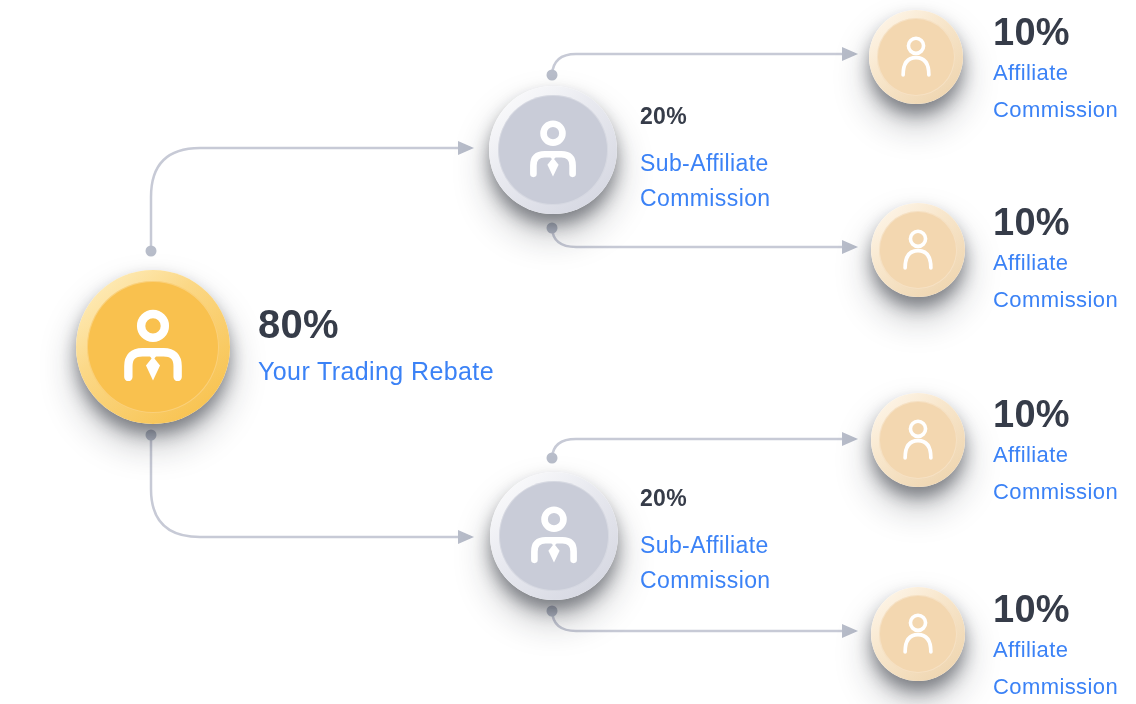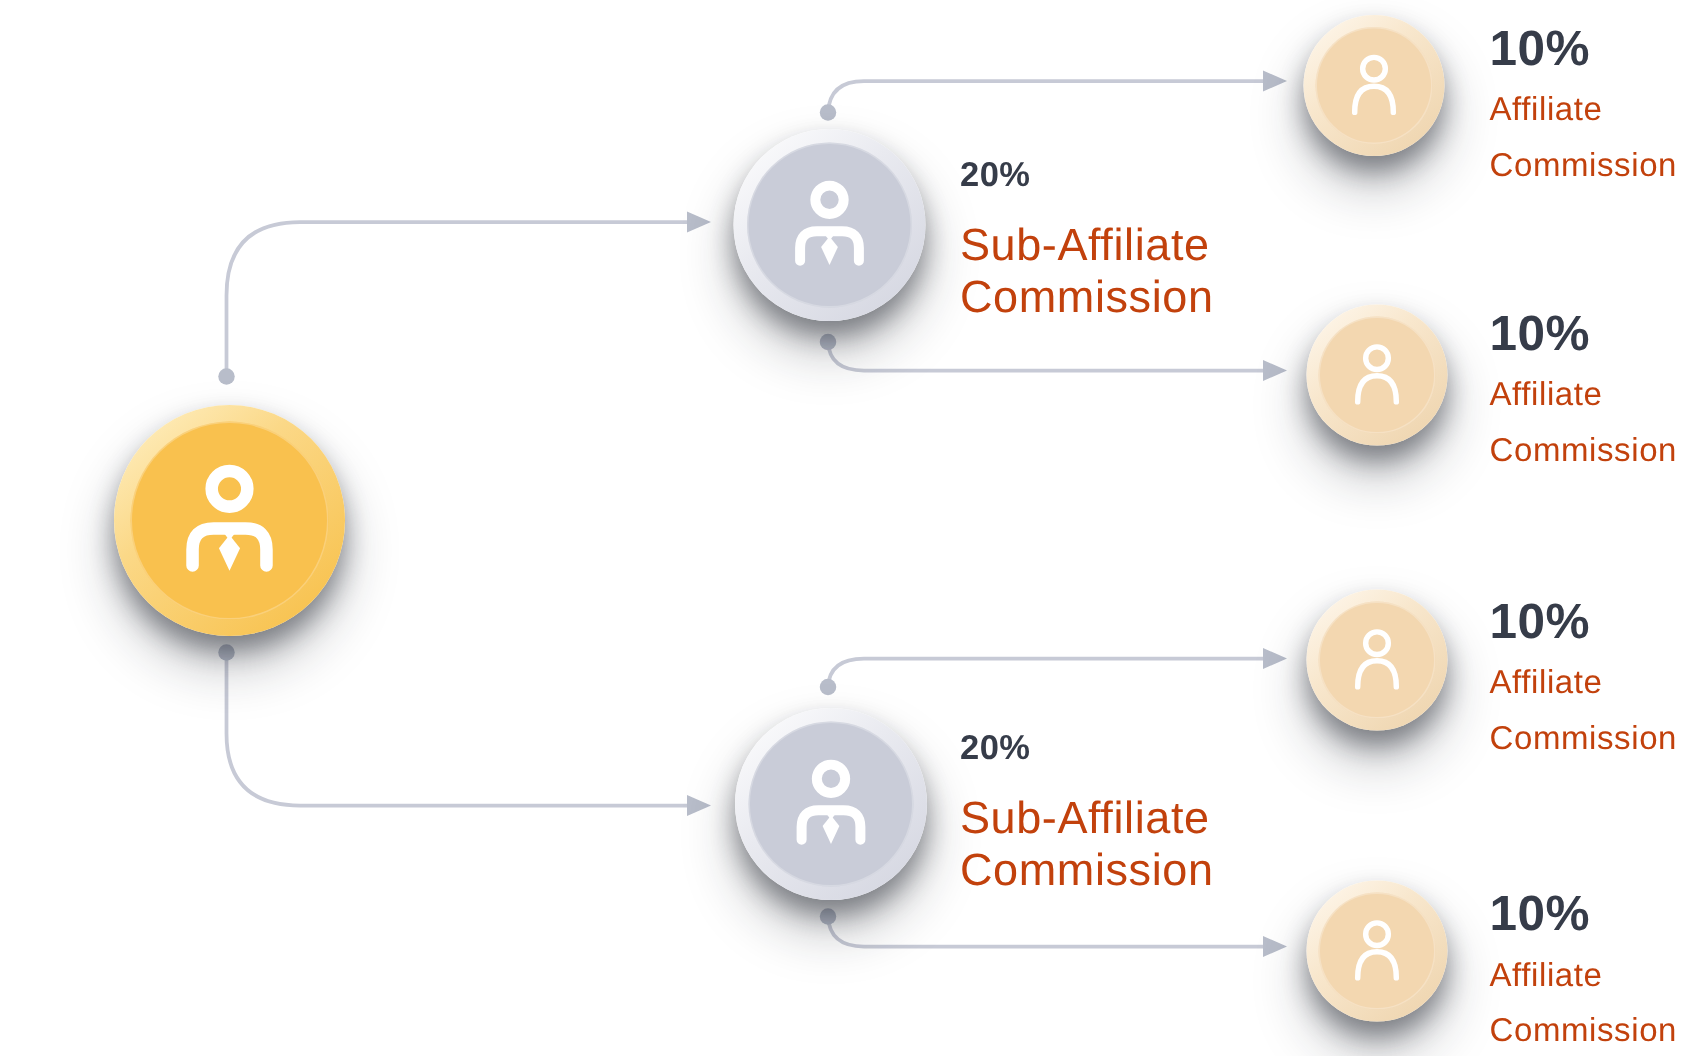--- a/index.html
+++ b/index.html
@@ -44,38 +44,38 @@
   .pos-aff3   { left: 871px; top: 393px; width: 94px;  height: 94px; }
   .pos-aff4   { left: 871px; top: 587px; width: 94px;  height: 94px; }
 
   .node-text { position: absolute; }
   .pct {
     color: #363C49;
     font-weight: 700;
     letter-spacing: .3px;
   }
   .label {
-    color: #c2410c;
+    color: #3b82f6;
     letter-spacing: .4px;
   }
   .txt-root { left: 258px; top: 300px; }
   .txt-root .pct { font-size: 40px; line-height: 48px; }
   .txt-root .label { font-size: 25px; line-height: 30px; margin-top: 8px; }
 
   .txt-sub1 { left: 640px; top: 96px; }
   .txt-sub2 { left: 640px; top: 478px; }
   .txt-sub1 .pct, .txt-sub2 .pct { font-size: 23px; line-height: 40px; }
-  .txt-sub1 .label, .txt-sub2 .label { font-size: 30px; line-height: 35px; margin-top: 10px; }
+  .txt-sub1 .label, .txt-sub2 .label { font-size: 23px; line-height: 35px; margin-top: 10px; }
 
   .txt-aff { left: 993px; }
   .txt-aff1 { top: 12px; }
   .txt-aff2 { top: 202px; }
   .txt-aff3 { top: 394px; }
   .txt-aff4 { top: 589px; }
-  .txt-aff .pct { font-size: 33px; line-height: 40px; }
+  .txt-aff .pct { font-size: 38px; line-height: 40px; }
   .txt-aff .label { font-size: 22px; line-height: 37px; margin-top: 2px; }
 
   .icon-root svg { width: 88px; height: 88px; display: block; }
   .icon-sub  svg { width: 70px; height: 70px; display: block; }
   .icon-aff  svg { width: 56px; height: 56px; display: block; }
 </style>
 </head>
 <body>
 
 <div class="canvas">
@@ -110,20 +110,24 @@
       <span>
         <svg viewBox="0 0 100 100">
           <circle cx="50" cy="26" r="13.5" fill="none" stroke="#fff" stroke-width="9.5"></circle>
           <path d="M22 84 V72 Q22 56 38 56 H62 Q78 56 78 72 V84" fill="none" stroke="#fff" stroke-width="9.5" stroke-linecap="round"></path>
           <path d="M43 56 H57 L50 65 Z" fill="#fff"></path>
           <path d="M50 61 L58 71 L50 88 L42 71 Z" fill="#fff"></path>
         </svg>
       </span>
     </div>
   </div>
+  <div class="node-text txt-root">
+    <div class="pct">80%</div>
+    <div class="label">Your Trading Rebate</div>
+  </div>
 
   <div class="bubble silver pos-sub1">
     <div class="bubble-inner icon-sub">
       <span>
         <svg viewBox="0 0 100 100">
           <circle cx="50" cy="26" r="13.5" fill="none" stroke="#fff" stroke-width="9.5"></circle>
           <path d="M22 84 V72 Q22 56 38 56 H62 Q78 56 78 72 V84" fill="none" stroke="#fff" stroke-width="9.5" stroke-linecap="round"></path>
           <path d="M43 56 H57 L50 65 Z" fill="#fff"></path>
           <path d="M50 61 L58 71 L50 88 L42 71 Z" fill="#fff"></path>
         </svg>

